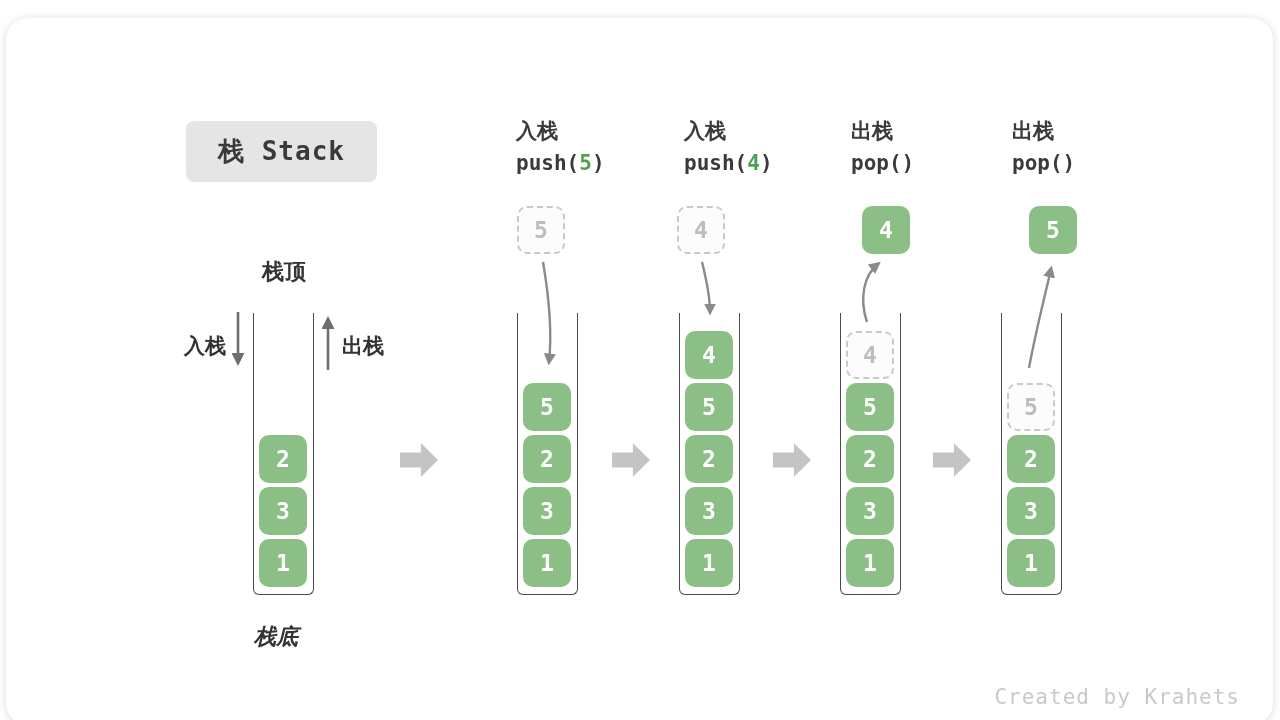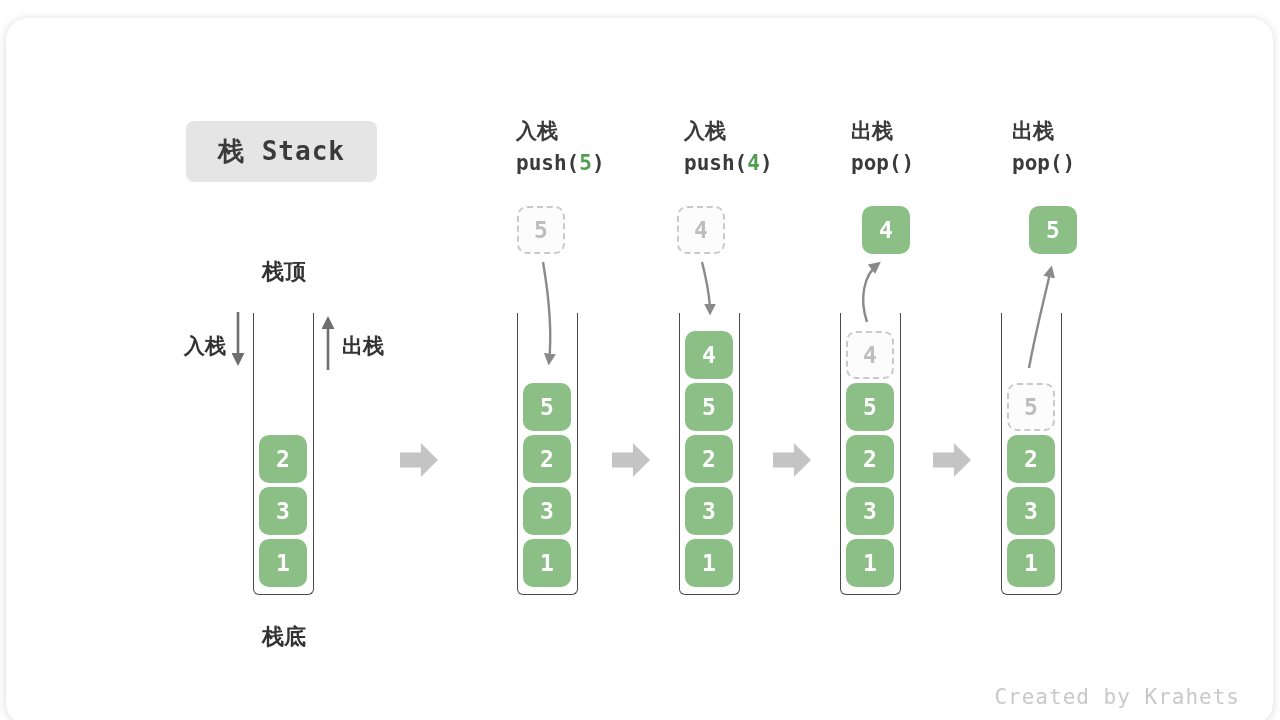--- a/index.html
+++ b/index.html
@@ -40,21 +40,21 @@
 <body>
 
 <div id="canvas">
   <div class="card"></div>
 
   <div class="title-box">
     <span>栈 Stack</span>
   </div>
 
   <div class="label center" style="left:284px;top:245px;">栈顶</div>
-  <div class="label center" style="left:284px;top:610px;">栈底</div>
+  <div class="label center" style="left:276px;top:610px;font-style:italic;">栈底</div>
   <div class="side-label" style="left:184px;top:320px;">入栈</div>
   <div class="side-label" style="left:342px;top:320px;">出栈</div>
 
   <div id="diagram-layer">
       <div class="op-header" style="left: 516px; top: 104px;">
         <div class="op-name">入栈</div>
         <div class="op-code"><span>push(</span><span class="arg">5</span><span>)</span></div>
       </div>
       <div class="op-header" style="left: 684px; top: 104px;">
         <div class="op-name">入栈</div>

